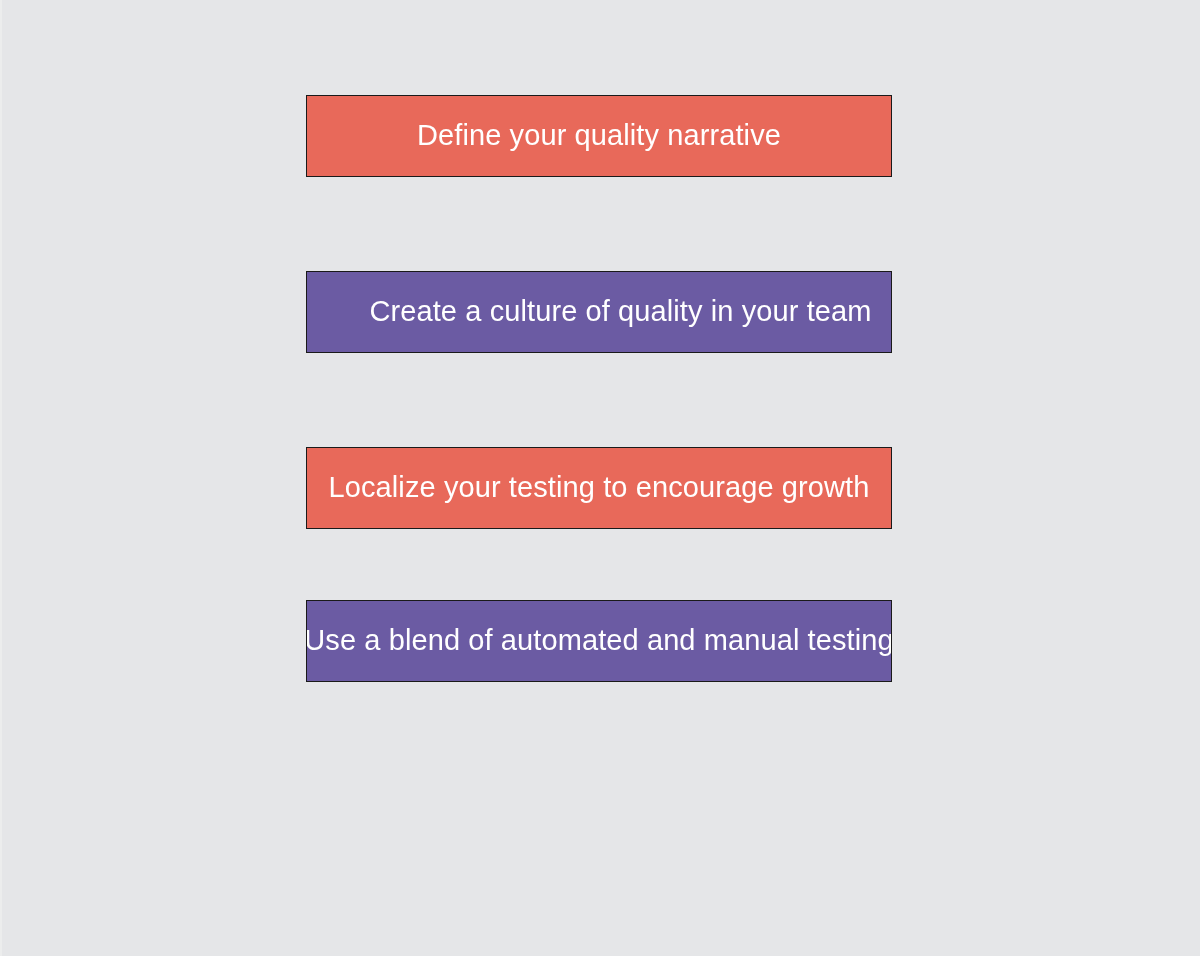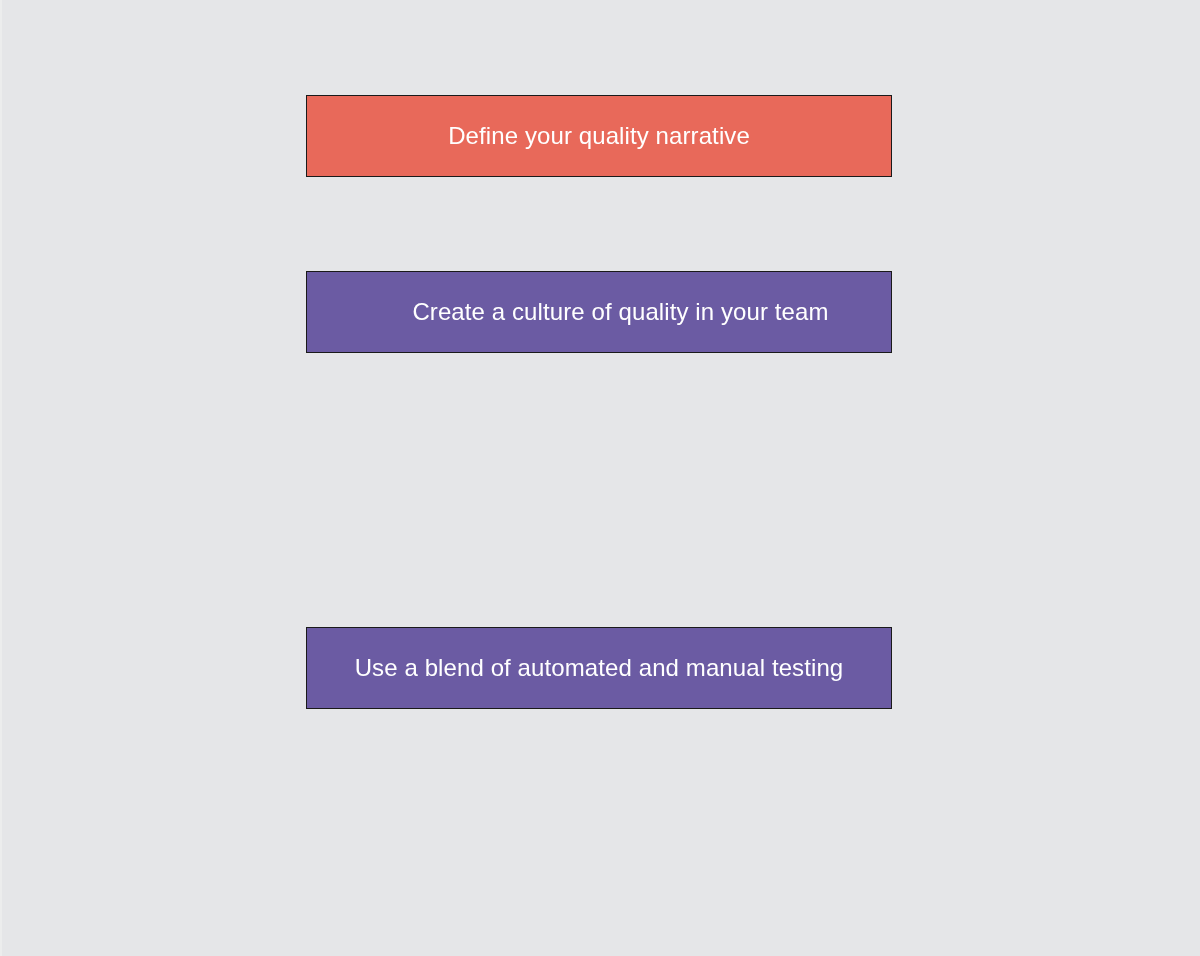--- a/index.html
+++ b/index.html
@@ -30,46 +30,49 @@
     height: 82px;
     box-sizing: border-box;
     border: 1.4px solid #1a1a1a;
     display: flex;
     align-items: center;
     justify-content: center;
     overflow: hidden;
   }
   .step-label {
     color: #ffffff;
-    font-size: 24px;
+    font-size: 29px;
     font-weight: 400;
     line-height: 1.15;
     letter-spacing: 0.1px;
     white-space: nowrap;
     text-align: center;
     font-family: "Liberation Sans", sans-serif;
   }
   .step-1 { top: 95px; }
   .step-2 { top: 271px; }
   .step-3 { top: 447px; }
-  .step-4 { top: 627px; }
+  .step-4 { top: 600px; }
   .step-5 { top: 799px; }
 </style>
 </head>
 <body>
 
 <div id="canvas" style="background-color: rgb(229, 230, 232);">
 
   <div class="step-box step-1" style="background-color: rgb(232, 105, 90); border-color: rgb(26, 26, 26);">
     <span class="step-label" style="color: rgb(255, 255, 255);">Define your quality narrative</span>
   </div>
 
   <div class="step-box step-2" style="background-color: rgb(107, 91, 163); border-color: rgb(26, 26, 26); padding-left: 43px;">
     <span class="step-label" style="color: rgb(255, 255, 255);">Create a culture of quality in your team</span>
   </div>
 
+  <div class="step-box step-3" style="background-color: rgb(232, 105, 90); border-color: rgb(26, 26, 26);">
+    <span class="step-label" style="color: rgb(255, 255, 255);">Localize your testing to encourage growth</span>
+  </div>
 
   <div class="step-box step-4" style="background-color: rgb(107, 91, 163); border-color: rgb(26, 26, 26);">
     <span class="step-label" style="color: rgb(255, 255, 255);">Use a blend of automated and manual testing</span>
   </div>
 
 
 </div>
 
 </body></html>

